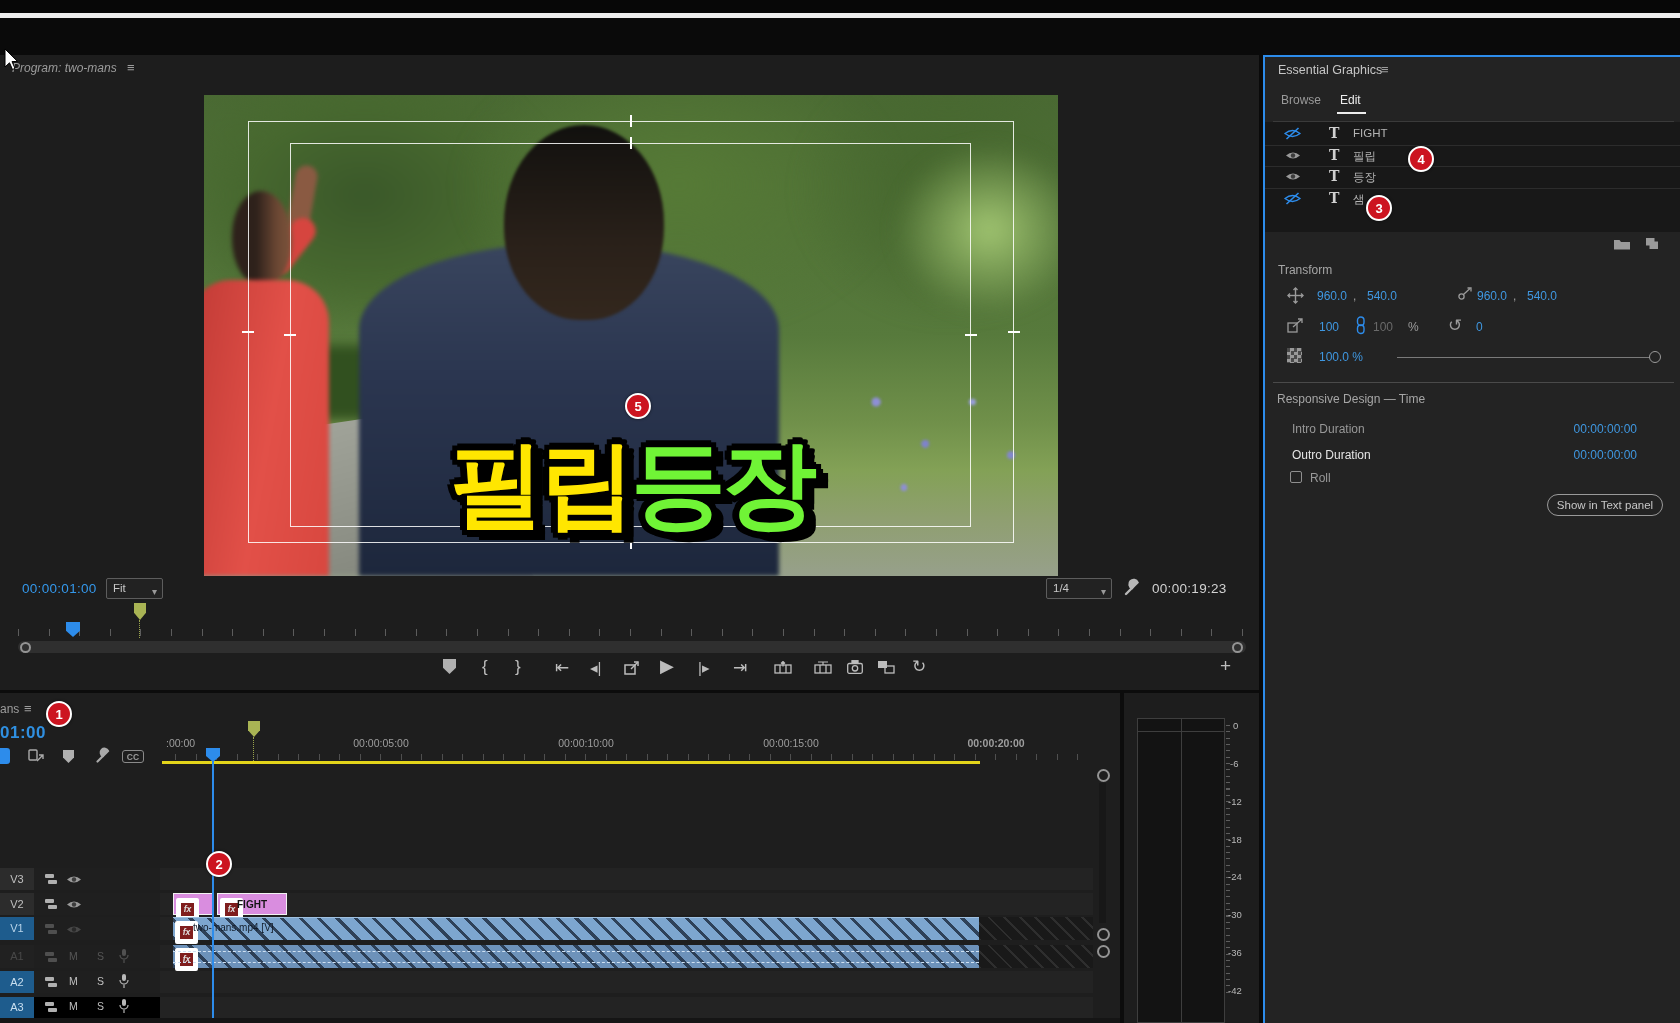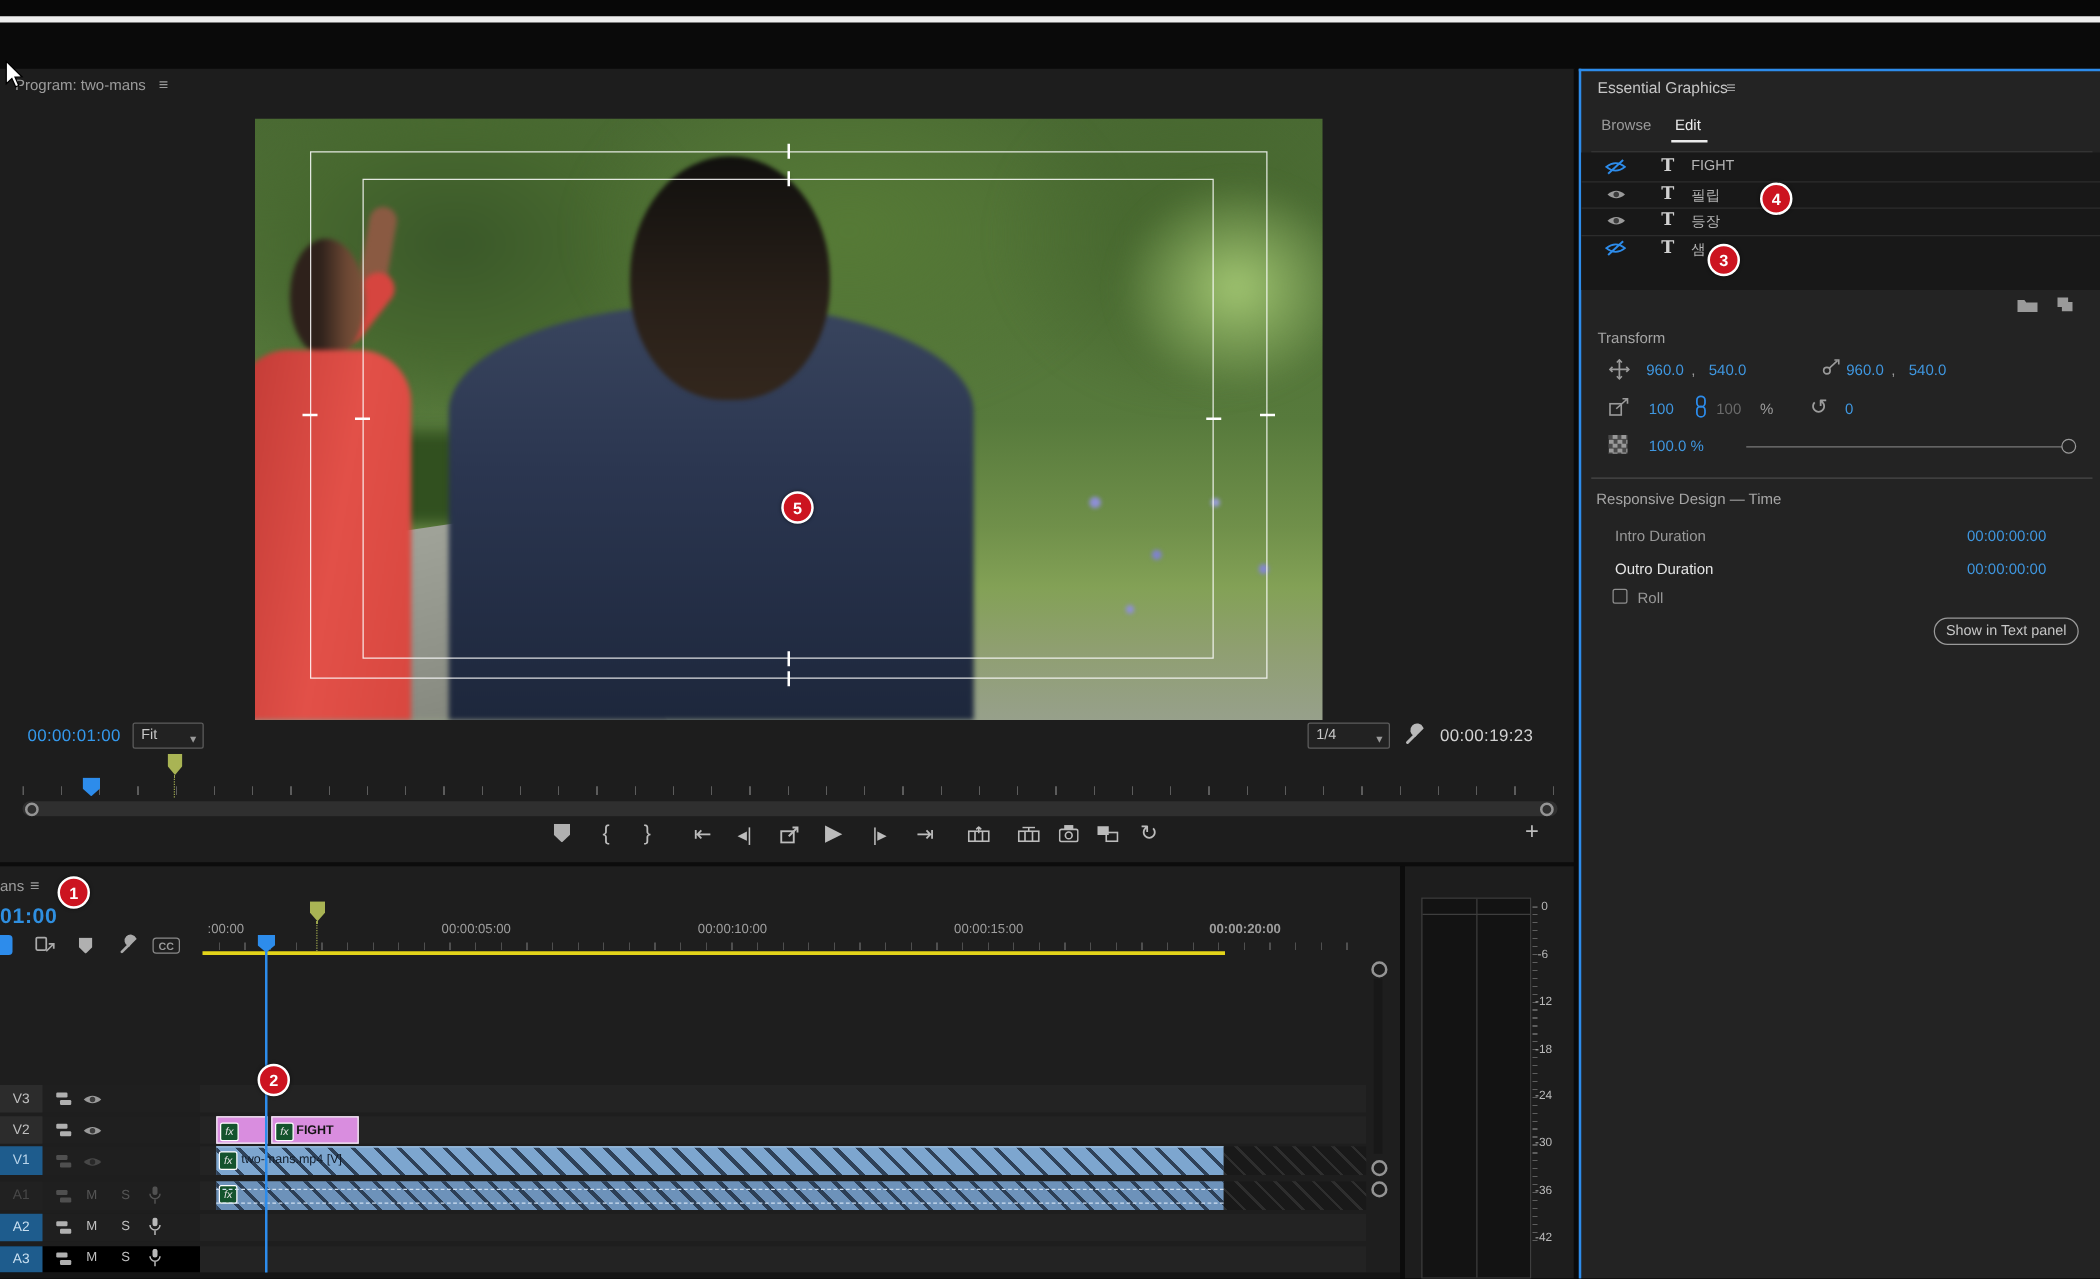--- a/index.html
+++ b/index.html
@@ -26,42 +26,42 @@
   .sub-y{color:#ffe600;} .sub-g{color:#70f436;}
   .transport{font-size:15px;color:#bcbcbc;}
   .pent{background:#b0b0b0;clip-path:polygon(0 0,100% 0,100% 58%,50% 100%,0 58%);}
   .pent-blue{background:#2d8ceb;clip-path:polygon(0 0,100% 0,100% 58%,50% 100%,0 58%);}
   .pent-olive{background:#a9b454;clip-path:polygon(0 0,100% 0,100% 58%,50% 100%,0 58%);}
   .circ{border:2px solid #949494;border-radius:50%;background:transparent;}
   .lane{background:#232323;}
   .hatch{background:repeating-linear-gradient(45deg,#2e2e2e 0 2px,#191919 2px 11px);}
   .clipblue{background:#7da6cf;background-image:repeating-linear-gradient(45deg,rgba(33,48,68,.85) 0 3px,transparent 3px 13px);}
   .clippink{background:#d98ddf;border:1px solid #f2f2f2;}
-  .fx{position:absolute;width:13px;height:13px;background:#14532d;border:1px solid #ffffff;border-radius:2px;
-      color:#e0e0e0;font-style:italic;font-size:8.5px;line-height:12px;text-align:center;font-weight:normal;}
+  .fx{position:absolute;width:13px;height:13px;background:#7f1d1d;border:5px solid #ffffff;border-radius:2px;
+      color:#e0e0e0;font-style:italic;font-size:8.5px;line-height:12px;text-align:center;font-weight:bold;}
   .tlabel{width:34px;text-align:center;font-size:11px;line-height:22px;}
   .ms{font-size:10.5px;color:#c0c0c0;}
   .eg-row{position:absolute;left:0;width:417px;height:21.5px;border-bottom:1px solid #2c2c2c;}
   .eg-name{position:absolute;left:88px;top:4px;font-size:11.5px;color:#b4b4b4;}
   .eg-T{position:absolute;left:64px;top:2px;font-family:"DejaVu Serif",serif;font-weight:bold;
         font-size:14px;color:#d0d0d0;}
   .dim{opacity:.33;}
   .rlabel{position:absolute;top:44px;font-size:10.5px;color:#9e9e9e;transform:translateX(-50%);}
   .checker{background:repeating-conic-gradient(#999 0 25%,#4a4a4a 0 50%);background-size:7px 7px;}
 </style>
 </head>
 <body>
 
 <div id="app">
 
   <div class="abs" style="left:0;top:0;width:1680px;height:13px;background:#070707;"></div>
   <div class="abs" style="left:0;top:13px;width:1680px;height:5px;background:#ededed;"></div>
 
   <div class="abs" style="left:0;top:55px;width:1260px;height:635px;background:#1d1d1d;overflow:hidden;">
-    <span class="abs gray" style="left:12px;top:6px;">Program: two-mans</span>
+    <span class="abs gray" style="left:12px;top:6px;font-style:italic;">Program: two-mans</span>
     <span class="abs gray" style="left:127px;top:5px;font-size:13px;">≡</span>
 
     <div class="abs" style="left:204px;top:40px;width:854px;height:481px;overflow:hidden;background:linear-gradient(180deg,#4a6a33 0%,#577a3c 50%,#70904a 68%,#83a156 78%,#8f9f70 88%,#97a08b 100%);">
       <div class="abs" style="left:-40px;top:-40px;width:400px;height:280px;background:radial-gradient(closest-side,#3a5829,#47682f 60%,transparent);filter:blur(8px);"></div>
       <div class="abs" style="left:250px;top:-60px;width:450px;height:300px;background:radial-gradient(closest-side,#567a36,transparent);filter:blur(8px);"></div>
       <div class="abs" style="left:590px;top:-40px;width:310px;height:270px;background:radial-gradient(closest-side,#45662d,transparent);filter:blur(8px);"></div>
       <div class="abs" style="left:690px;top:50px;width:190px;height:170px;background:radial-gradient(closest-side,#a3c773,transparent);filter:blur(10px);"></div>
       <div class="abs" style="left:-10px;top:250px;width:310px;height:75px;background:#31501f;border-radius:22px;filter:blur(6px);"></div>
       <div class="abs" style="left:0;top:318px;width:330px;height:163px;background:linear-gradient(165deg,#a7aaa0 0%,#8f9288 60%,#7d8076 100%);clip-path:polygon(0 18%,60% 0,100% 100%,0 100%);filter:blur(3px);"></div>
       <div class="abs" style="left:640px;top:250px;width:214px;height:190px;filter:blur(1.5px);background:
@@ -83,20 +83,23 @@
       <div class="abs safe" style="left:86px;top:48px;width:681px;height:384px;"></div>
       <div class="abs tickv" style="left:426px;top:20px;"></div>
       <div class="abs tickv" style="left:426px;top:42px;"></div>
       <div class="abs tickv" style="left:426px;top:426px;"></div>
       <div class="abs tickv" style="left:426px;top:442px;"></div>
       <div class="abs tickh" style="left:38px;top:236px;"></div>
       <div class="abs tickh" style="left:80px;top:239px;"></div>
       <div class="abs tickh" style="left:804px;top:236px;"></div>
       <div class="abs tickh" style="left:761px;top:239px;"></div>
 
+      <div class="abs subtitle" style="left:0;right:0;top:342px;text-align:center;">
+        <span class="sub-y">필립</span><span class="sub-g">등장</span>
+      </div>
       <div class="badge" style="left:421px;top:298px;">5</div>
     </div>
 
     <span class="abs tc" style="left:22px;top:526px;color:#3498eb;">00:00:01:00</span>
     <div class="abs dropdown" style="left:106px;top:523px;width:57px;height:21px;">
       <span>Fit</span>
       <span class="dd-caret">▾</span>
     </div>
     <div class="abs dropdown" style="left:1046px;top:523px;width:66px;height:21px;">
       <span>1/4</span>

